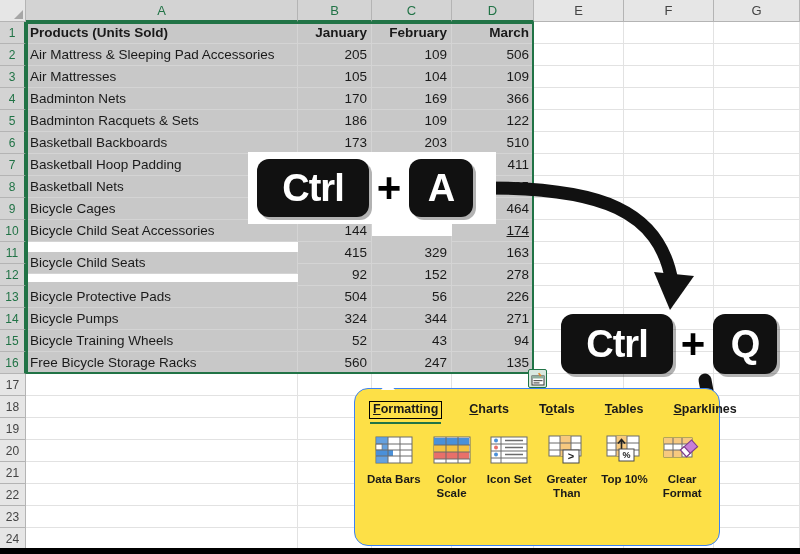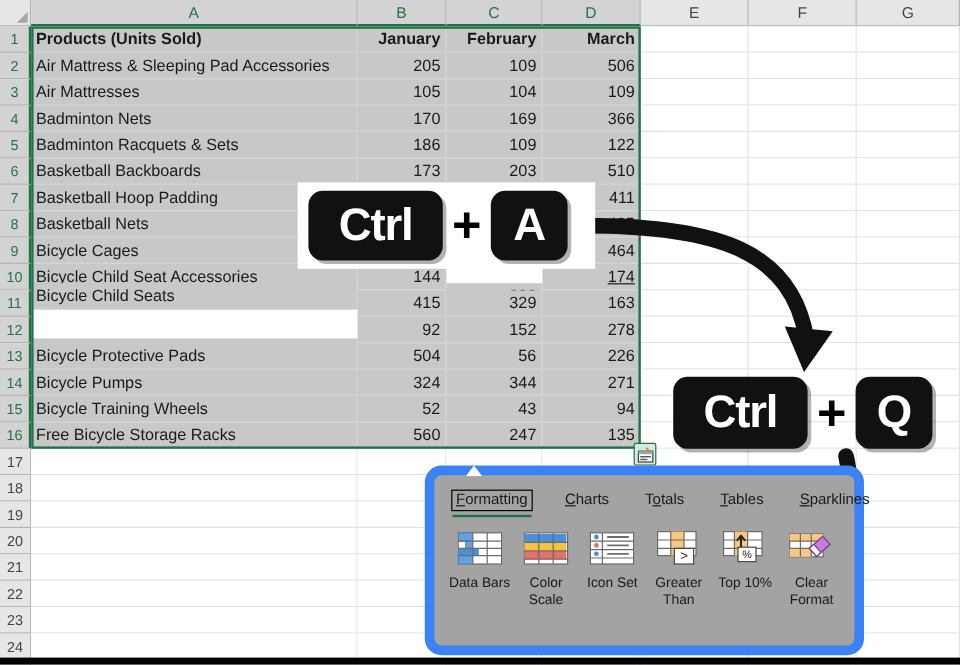--- a/index.html
+++ b/index.html
@@ -83,24 +83,25 @@
     border:1px solid #217346;
     box-sizing:border-box;
     border-radius:2px;
     display:flex;align-items:center;justify-content:center;
   }
   .qa-btn svg{display:block;}
 
   
   .qa-panel{
     position:absolute;
-    background:#a3a3a3;
-    border:8px solid #3b82f6;
+    background:#fde047;
+    border:1px solid #3b82f6;
     border-radius:14px;
     box-sizing:border-box;
+    font-weight:bold;
   }
   .qa-tabs{
     position:absolute;left:14px;top:12px;right:10px;height:26px;
     display:flex;align-items:flex-start;
   }
   .qa-tab{
     font-size:12.5px;color:#1a1a1a;
     margin-right:24px;
     padding:1px 3px 3px 3px;
     box-sizing:border-box;
@@ -241,21 +242,21 @@
       <div class="cell selected num" style="left: 372px; width: 80px; top: 176px;"></div>
       <div class="cell selected num" style="left: 452px; width: 82px; top: 176px;">485</div>
       <div class="cell selected" style="left: 26px; width: 272px; top: 198px;">Bicycle Cages</div>
       <div class="cell selected num" style="left: 298px; width: 74px; top: 198px;"></div>
       <div class="cell selected num" style="left: 372px; width: 80px; top: 198px;"></div>
       <div class="cell selected num" style="left: 452px; width: 82px; top: 198px;">464</div>
       <div class="cell selected" style="left: 26px; width: 272px; top: 220px;">Bicycle Child Seat Accessories</div>
       <div class="cell selected num" style="left: 298px; width: 74px; top: 220px; text-align: right;">144</div>
       <div class="cell selected num" style="left: 372px; width: 80px; top: 220px; margin-top: 16px;">328</div>
       <div class="cell selected num" style="left: 452px; width: 82px; top: 220px; text-decoration: underline;">174</div>
-      <div class="cell selected" style="left: 26px; width: 272px; top: 236px;">Bicycle Child Seats</div>
+      <div class="cell selected" style="left: 26px; width: 272px; top: 252px;">Bicycle Child Seats</div>
       <div class="cell selected num" style="left: 298px; width: 74px; top: 242px;">415</div>
       <div class="cell selected num" style="left: 372px; width: 80px; top: 242px;">329</div>
       <div class="cell selected num" style="left: 452px; width: 82px; top: 242px;">163</div>
       <div class="cell selected" style="left: 26px; width: 272px; top: 264px; margin-top: 18px;">Bicycle Locks</div>
       <div class="cell selected num" style="left: 298px; width: 74px; top: 264px;">92</div>
       <div class="cell selected num" style="left: 372px; width: 80px; top: 264px;">152</div>
       <div class="cell selected num" style="left: 452px; width: 82px; top: 264px;">278</div>
       <div class="cell selected" style="left: 26px; width: 272px; top: 286px;">Bicycle Protective Pads</div>
       <div class="cell selected num" style="left: 298px; width: 74px; top: 286px;">504</div>
       <div class="cell selected num" style="left: 372px; width: 80px; top: 286px;">56</div>

